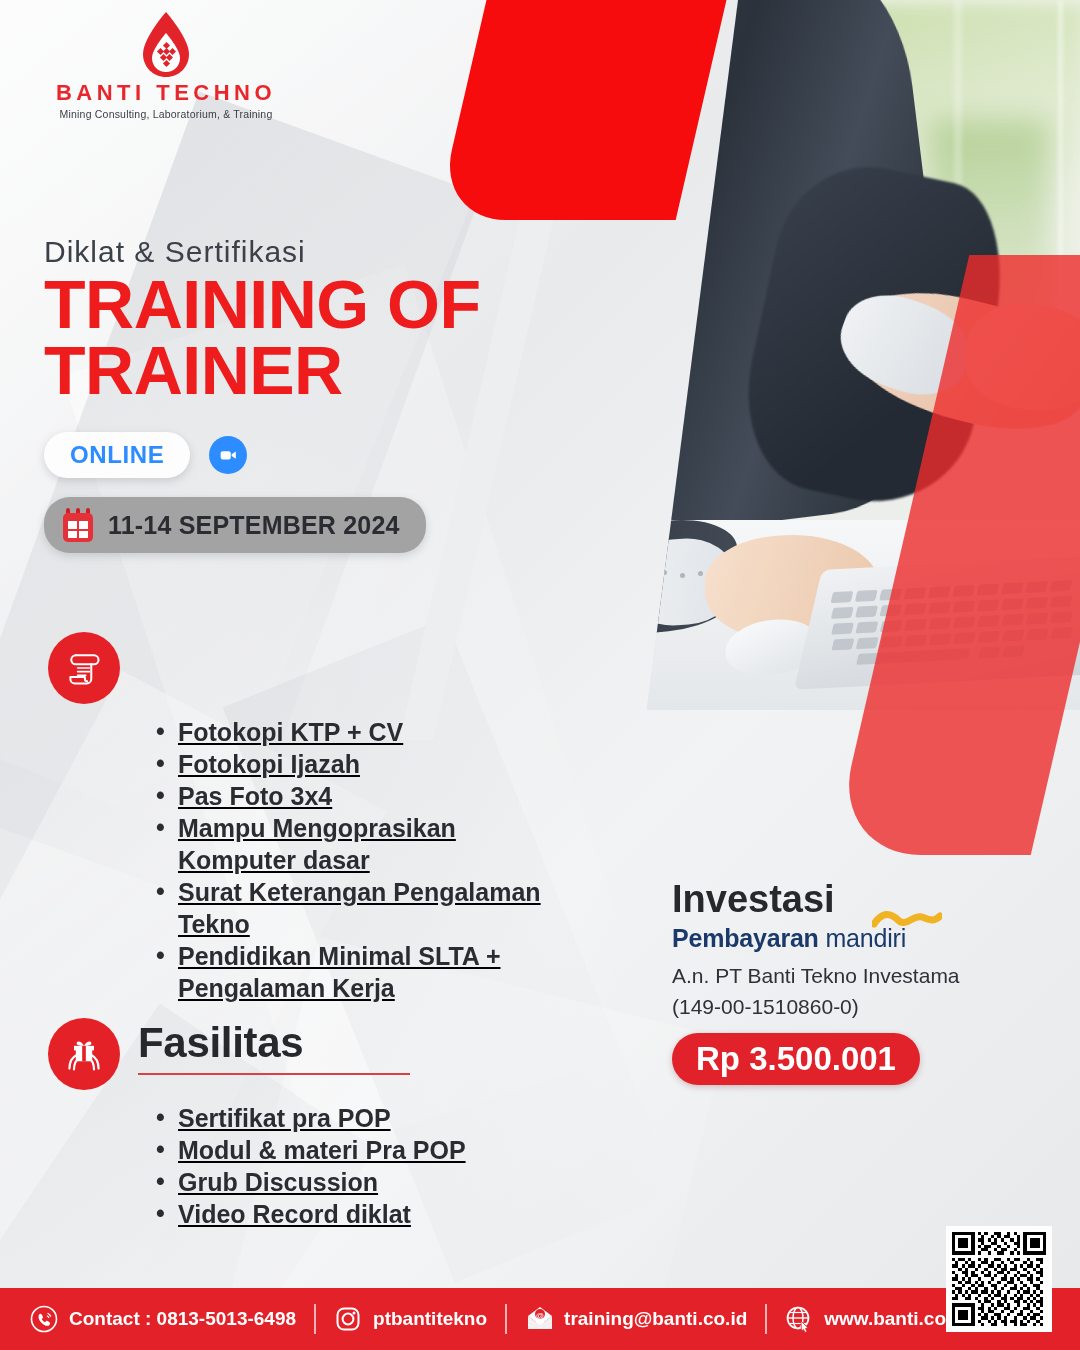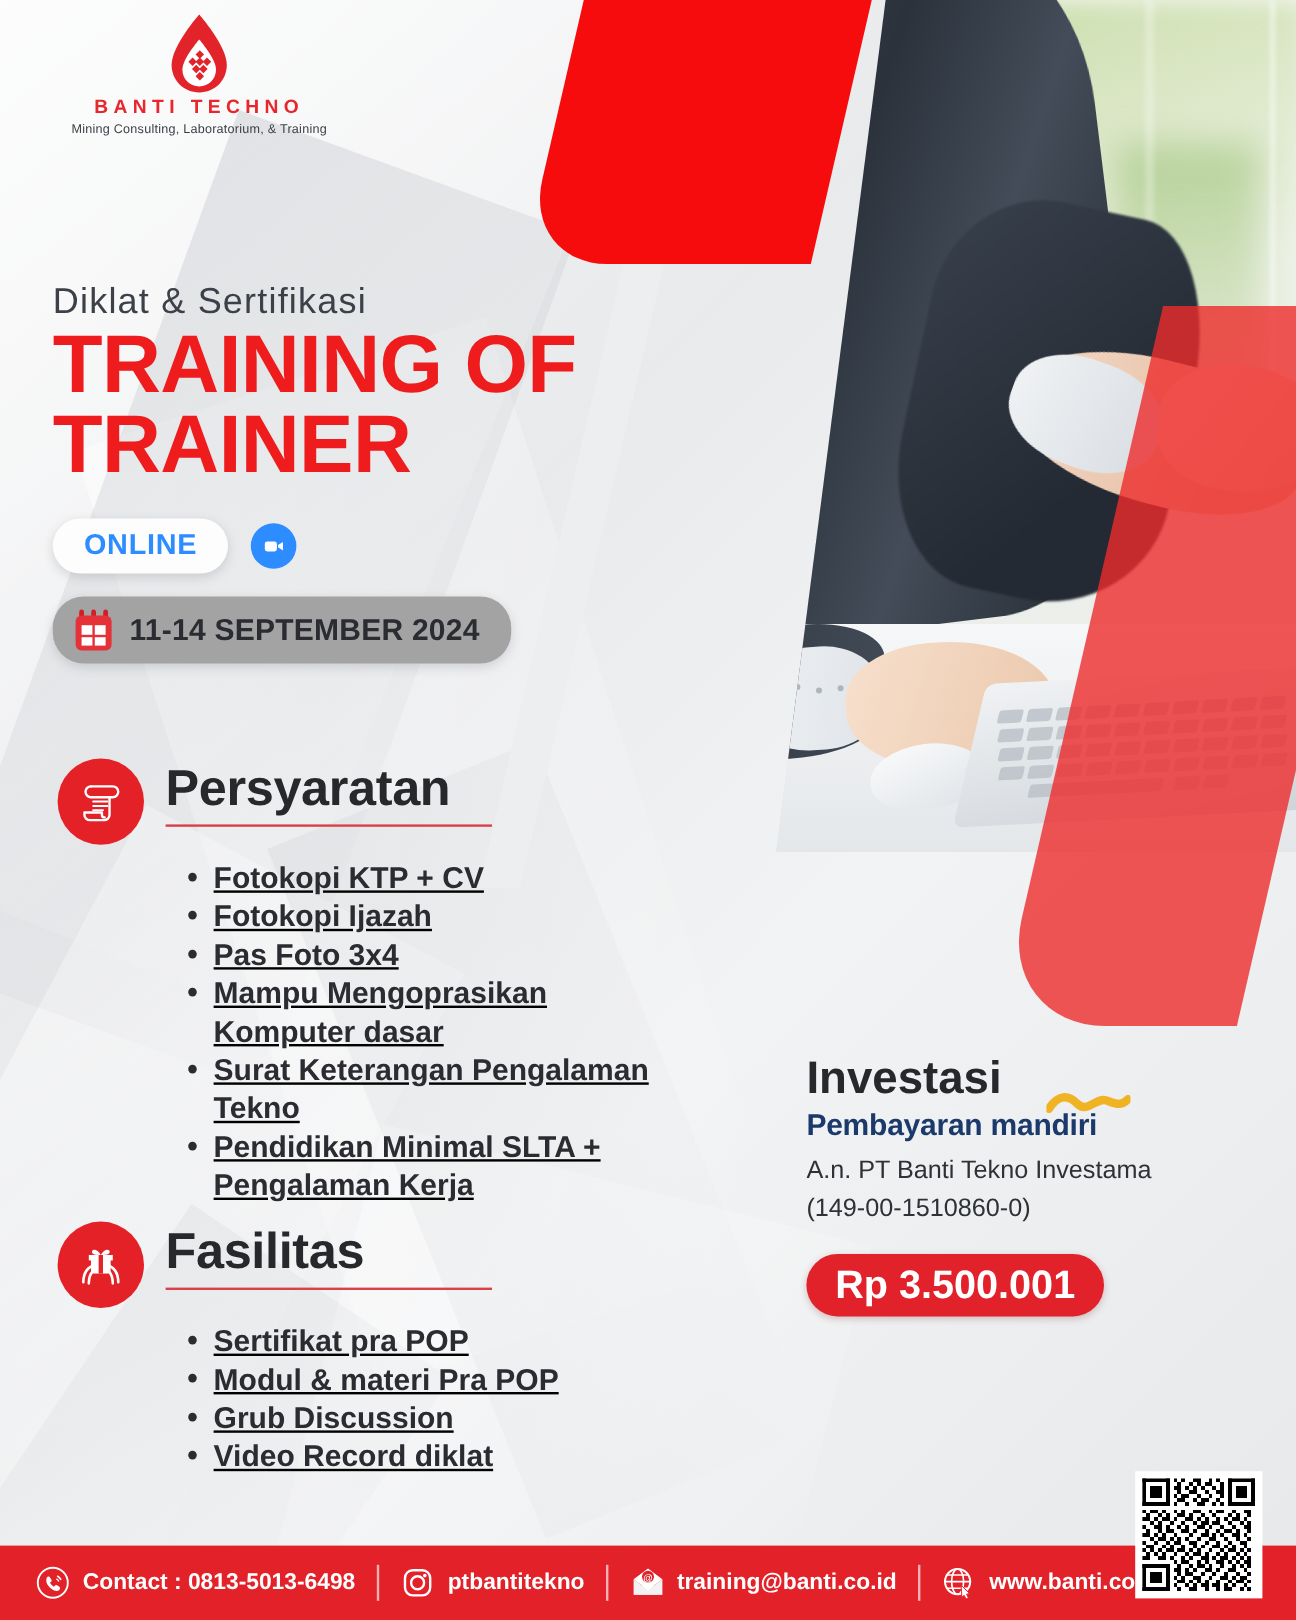--- a/index.html
+++ b/index.html
@@ -139,21 +139,21 @@
     position:absolute; right:-20px; top:255px; width:200px; height:600px;
     background:rgba(237,44,44,.80);
     border-radius:0 0 0 90px;
     transform:skewX(-13deg);
     z-index:4;
   }
 
   
   .logo { position:absolute; left:36px; top:10px; width:260px; z-index:6; text-align:center; }
   .logo-mark { width:58px; height:70px; margin:0 auto 2px; position:relative; }
-  .logo-wordmark { font-size:16px; font-weight:700; letter-spacing:4.5px; color:#e8262c; line-height:1; }
+  .logo-wordmark { font-size:22px; font-weight:700; letter-spacing:4.5px; color:#e8262c; line-height:1; }
   .logo-tag { font-size:10.5px; color:#3b3f45; letter-spacing:.2px; margin-top:4px; }
 
   
   .kicker { position:absolute; left:44px; top:235px; font-size:30px; color:#3c4149; letter-spacing:1px; font-weight:400; z-index:6; }
   .title { position:absolute; left:44px; top:272px; font-size:68px; font-weight:800; color:#ee1c1c; line-height:.97; letter-spacing:-.5px; z-index:6; }
   .title .l2 { display:block; }
 
   
   .badge-row { position:absolute; left:44px; top:432px; display:flex; align-items:center; gap:19px; z-index:6; }
   .pill {
@@ -183,25 +183,25 @@
   .sec-rule.wide { width:272px; }
   .bullets { margin:12px 0 0 108px;text-decoration:underline; }
   .bullets li { list-style:none; font-size:25px; font-weight:700; color:#2a2c31; line-height:1.28; position:relative; padding-left:22px; }
   .bullets li::before { content:"•"; position:absolute; left:0; top:-1px; color:#2a2c31; font-size:25px; }
 
   
   .investasi { position:absolute; left:672px; top:880px; width:330px; z-index:6; }
   .inv-title { font-size:38px; font-weight:800; color:#26282c; line-height:1; }
   .mandiri { position:relative; margin-top:6px; height:34px; }
   .mandiri-text { font-size:25px; font-weight:700; color:#1b3a6b; letter-spacing:-.2px; }
-  .mandiri-text .light { font-weight:700; color:#1b3a6b; }
+  .mandiri-text .light { font-weight:400; color:#1b3a6b; }
   .mandiri-wave { position:absolute; left:200px; top:-14px; width:70px; height:20px; }
   .inv-line { font-size:21px; color:#2e3136; margin-top:5px; line-height:1.25; }
   .price-badge {
-    display:inline-block; margin-top:24px; background:#e2222a; color:#fff;
+    display:inline-block; margin-top:12px; background:#e2222a; color:#fff;
     font-size:33px; font-weight:800; padding:7px 24px; border-radius:28px;
     box-shadow:0 2px 6px rgba(120,30,35,.25);
   }
 
   
   .qr { position:absolute; right:28px; bottom:18px; width:106px; height:106px; background:#fff; padding:6px; z-index:9; }
   .qr canvas, .qr svg { display:block; }
 
   
   .footer {
@@ -358,24 +358,20 @@
   <div class="section sec-persyaratan">
     <div class="sec-head">
       <div class="sec-ico">
         <svg viewBox="0 0 44 44" width="40" height="40">
           <path d="M13 8 h20 a5 5 0 0 1 0 10 h-3 v16 a5 5 0 0 1 -5 5 h-13 a5 5 0 0 1 -5 -5 v-2 h16 v2 a2.5 2.5 0 0 0 2.5 2.5" fill="none" stroke="#fff" stroke-width="2.2" stroke-linejoin="round" stroke-linecap="round"></path>
           <path d="M13 8 a5 5 0 0 0 0 10 h17" fill="none" stroke="#fff" stroke-width="2.2" stroke-linecap="round"></path>
           <line x1="15" y1="22" x2="28" y2="22" stroke="#fff" stroke-width="1.8" stroke-linecap="round"></line>
           <line x1="15" y1="26" x2="28" y2="26" stroke="#fff" stroke-width="1.8" stroke-linecap="round"></line>
           <line x1="15" y1="30" x2="24" y2="30" stroke="#fff" stroke-width="1.8" stroke-linecap="round"></line>
         </svg>
-      </div>
-      <div class="sec-title-wrap">
-        <div class="sec-title">Persyaratan</div>
-        <div class="sec-rule"></div>
       </div>
     </div>
     <ul class="bullets">
       <li>Fotokopi KTP + CV</li>
       <li>Fotokopi Ijazah</li>
       <li>Pas Foto 3x4</li>
       <li>Mampu Mengoprasikan Komputer dasar</li>
       <li>Surat Keterangan Pengalaman Tekno</li>
       <li>Pendidikan Minimal SLTA + Pengalaman Kerja</li>
     </ul>

